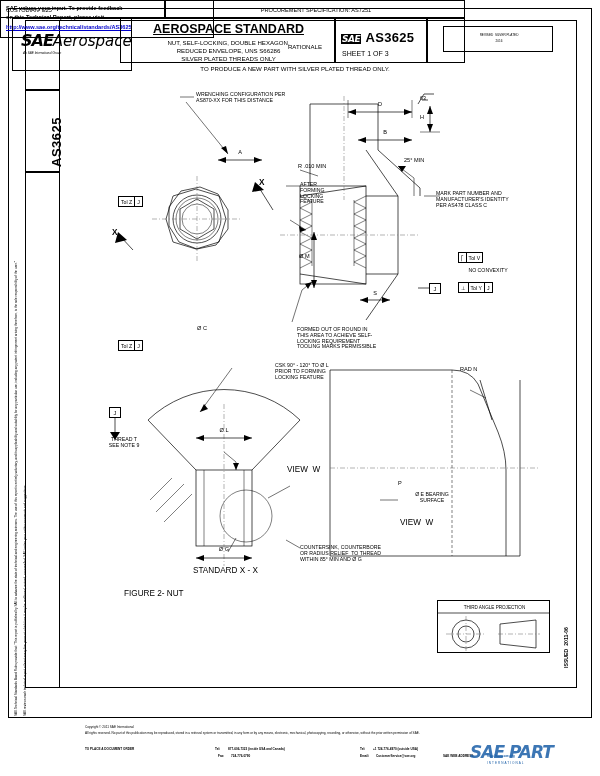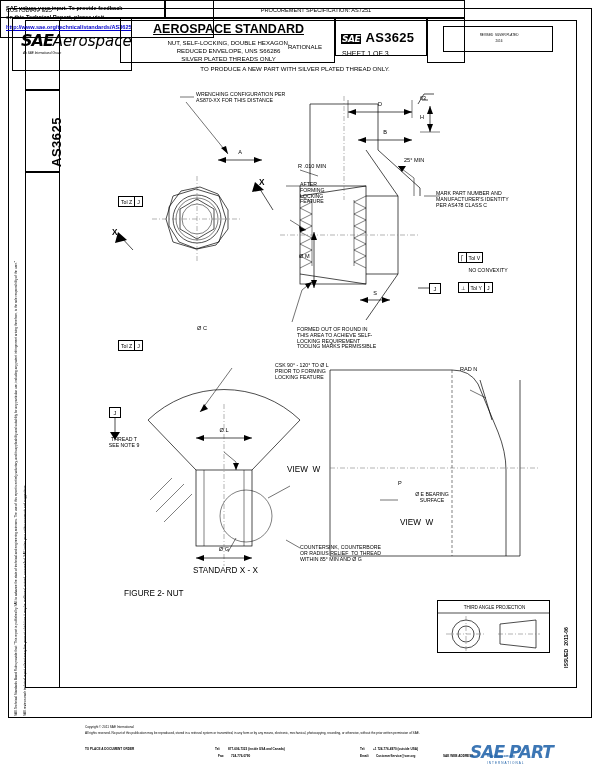--- a/index.html
+++ b/index.html
@@ -397,21 +397,21 @@
       <div class="txt tiny" style="left:10px;top:33px;font-style:italic;">An SAE International Group</div>
     </div>
 
     <div class="tbcell" style="left:120px;top:18px;width:215px;height:45px;">
       <div class="txt c f12 b" style="left:0;top:3px;width:215px;text-decoration:underline;">AEROSPACE STANDARD</div>
       <div class="txt c f6" style="left:0;top:21px;width:215px;">NUT, SELF-LOCKING, DOUBLE HEXAGON,</div>
       <div class="txt c f6" style="left:0;top:29px;width:215px;">REDUCED ENVELOPE, UNS S66286</div>
       <div class="txt c f6" style="left:0;top:37px;width:215px;">SILVER PLATED THREADS ONLY</div>
     </div>
 
-    <div class="tbcell" style="left:335px;top:18px;width:92px;height:38px;">
+    <div class="tbcell" style="left:335px;top:18px;width:92px;height:45px;">
       <div class="abs" style="left:5px;top:9px;">
         <span class="saelogo" style="font-size:9px;letter-spacing:-.5px;background:#000;color:#fff;padding:0 1px;">SAE</span>
         <span class="b" style="font-size:13px;letter-spacing:.3px;">AS3625</span>
       </div>
       <div class="txt f7" style="left:6px;top:31px;">SHEET 1 OF 3</div>
     </div>
 
     <div class="tbcell" style="left:427px;top:18px;width:38px;height:45px;"></div>
   </div>
 

